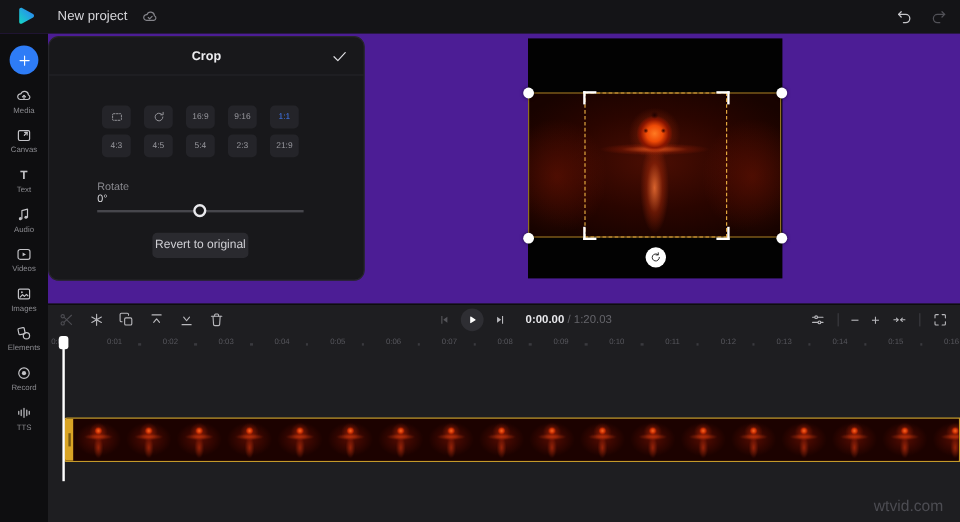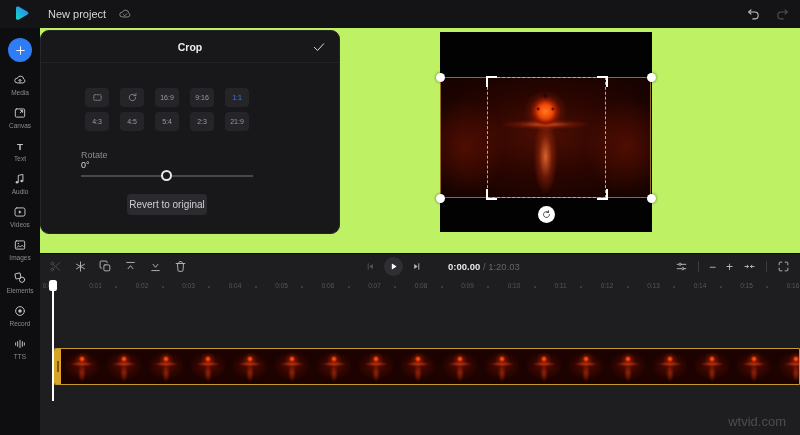--- a/index.html
+++ b/index.html
@@ -1,18 +1,18 @@
 <!DOCTYPE html>
 <html><head>
 <meta charset="utf-8">
 <style>
   * { margin:0; padding:0; box-sizing:border-box; }
   html,body { width:800px; height:435px; background:#0e0e10; overflow:hidden;
               font-family:"Liberation Sans", sans-serif; }
-  .app { position:relative; width:800px; height:435px; background:#bef264; color:#c6c6ca; }
+  .app { position:relative; width:800px; height:435px; background:#4c1d95; color:#c6c6ca; }
   svg { display:block; }
   .ic { stroke:currentColor; fill:none; stroke-width:1.7; stroke-linecap:round; stroke-linejoin:round; }
 
   
   .topbar { position:absolute; left:0; top:0; width:800px; height:28px; background:#141417;
             display:flex; align-items:center; z-index:30; }
   .logo { width:20px; height:20px; margin-left:11px; cursor:pointer; }
   .proj-title { margin-left:17px; font-size:11px; color:#d6d6da; cursor:pointer; }
   .cloud { margin-left:12px; color:#84848a; }
   .tb-right { position:absolute; right:10px; top:0; height:28px; display:flex; align-items:center; gap:14px; }
@@ -26,21 +26,21 @@
   .sidebar { position:absolute; left:0; top:28px; width:40px; bottom:0; background:#0e0e10;
              display:flex; flex-direction:column; align-items:center; z-index:25; }
   .add-btn { width:24px; height:24px; border-radius:50%; background:#2e7cf6; color:#fff;
              display:flex; align-items:center; justify-content:center; margin:10px 0 6px; cursor:pointer; }
   .nav-item { width:40px; height:33px; display:flex; flex-direction:column; align-items:center;
               justify-content:center; gap:2px; color:#c2c2c6; cursor:pointer; }
   .nav-item .lbl { font-size:6.5px; color:#8b8b90; }
   .nav-item svg { width:14px; height:14px; }
 
   
-  .crop-panel { position:absolute; left:40px; top:30px; width:300px; height:204px;
+  .crop-panel { position:absolute; left:40px; top:30px; width:264px; height:204px;
                 background:#18181b; border:1px solid #26262a; border-radius:9px; z-index:20; }
   .cp-head { position:relative; height:32px; border-bottom:1px solid #242428;
              display:flex; align-items:center; justify-content:center; }
   .cp-title { font-size:10.5px; font-weight:700; color:#ececef; }
   .cp-check { position:absolute; right:13px; top:9px; width:14px; height:14px; color:#dedee2; cursor:pointer; }
   .asp-row { position:absolute; left:0; width:252px; display:flex; justify-content:center; gap:11px; }
   .r1 { top:57px; } .r2 { top:81px; }
   .asp-btn { width:24px; height:19px; background:#242429; border:none; border-radius:4px;
              color:#9a9aa0; font-size:7px; font-family:inherit; display:flex; align-items:center;
              justify-content:center; cursor:pointer; }
@@ -92,21 +92,21 @@
               background:#1e1e21; border-top:1px solid #0a0a0b; }
   .tl-toolbar { position:absolute; left:0; top:0; width:100%; height:25px; }
   .tool-left { position:absolute; left:9px; top:0; height:25px; display:flex; align-items:center; gap:12px; }
   .tool-ic { width:13px; height:13px; color:#b9b9bd; cursor:pointer; }
   .tool-ic.disabled { color:#4c4c52; }
   .tool-center { position:absolute; left:325px; top:0; height:25px; display:flex; align-items:center; gap:8px; }
   .pf { width:11px; height:11px; cursor:pointer; }
   .play-btn { width:19px; height:19px; border-radius:50%; background:#2e2e33; display:flex;
               align-items:center; justify-content:center; cursor:pointer; }
   .play-btn svg { width:9px; height:9px; }
-  .timecode { font-size:9.5px; margin-left:18px; white-space:nowrap; }
+  .timecode { font-size:9.5px; margin-left:8px; white-space:nowrap; }
   .tc-cur { color:#e8e8ec; font-weight:700; }
   .tc-sep,.tc-tot { color:#64646a; }
   .tool-right { position:absolute; right:10px; top:0; height:25px; display:flex; align-items:center; gap:10px; }
   .vdiv { width:1px; height:11px; background:#3a3a3f; }
   .zchar { font-size:12px; color:#b9b9bd; cursor:pointer; line-height:1; }
 
   .ruler { position:absolute; left:0; top:25px; width:100%; height:16px; cursor:pointer; }
   .ruler:after { content:""; position:absolute; left:0; top:7px; width:100%; height:2px;
                  background:repeating-linear-gradient(90deg, transparent 0 44.5px, #3a3a3f 44.5px 46.5px);
                  background-position-x:31px; }

